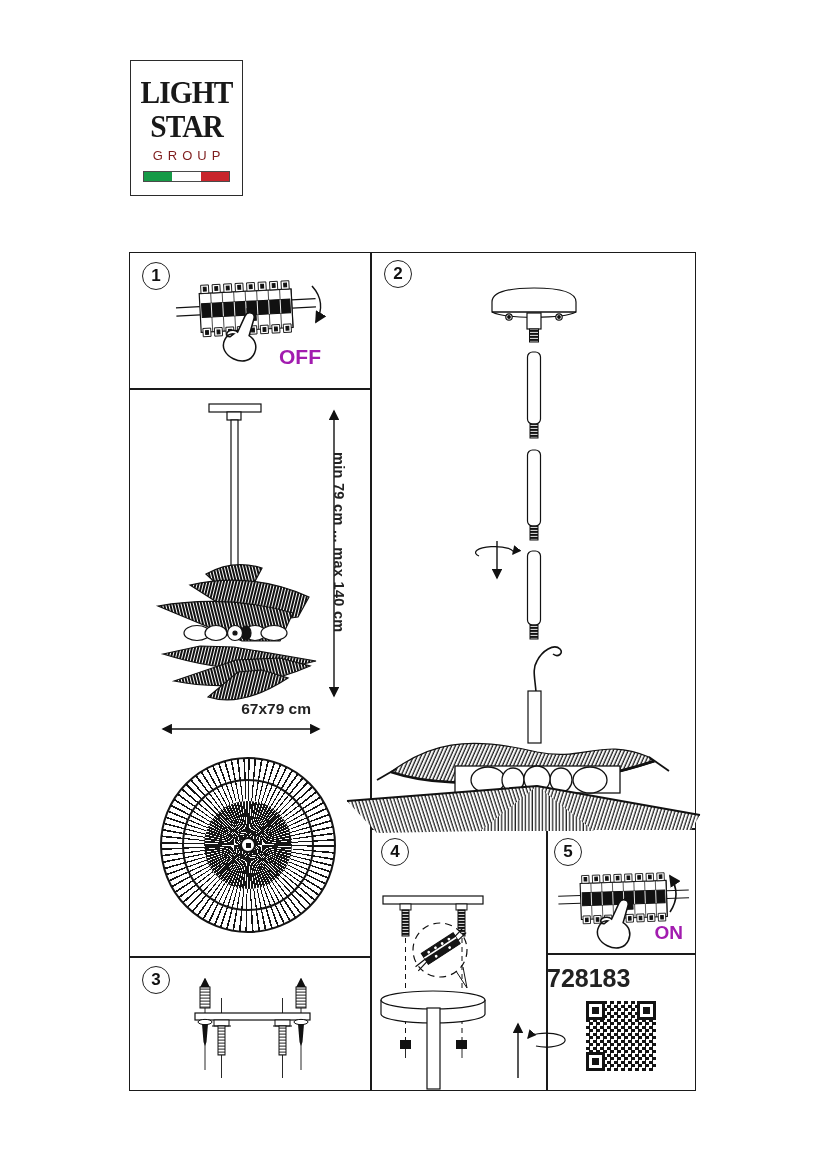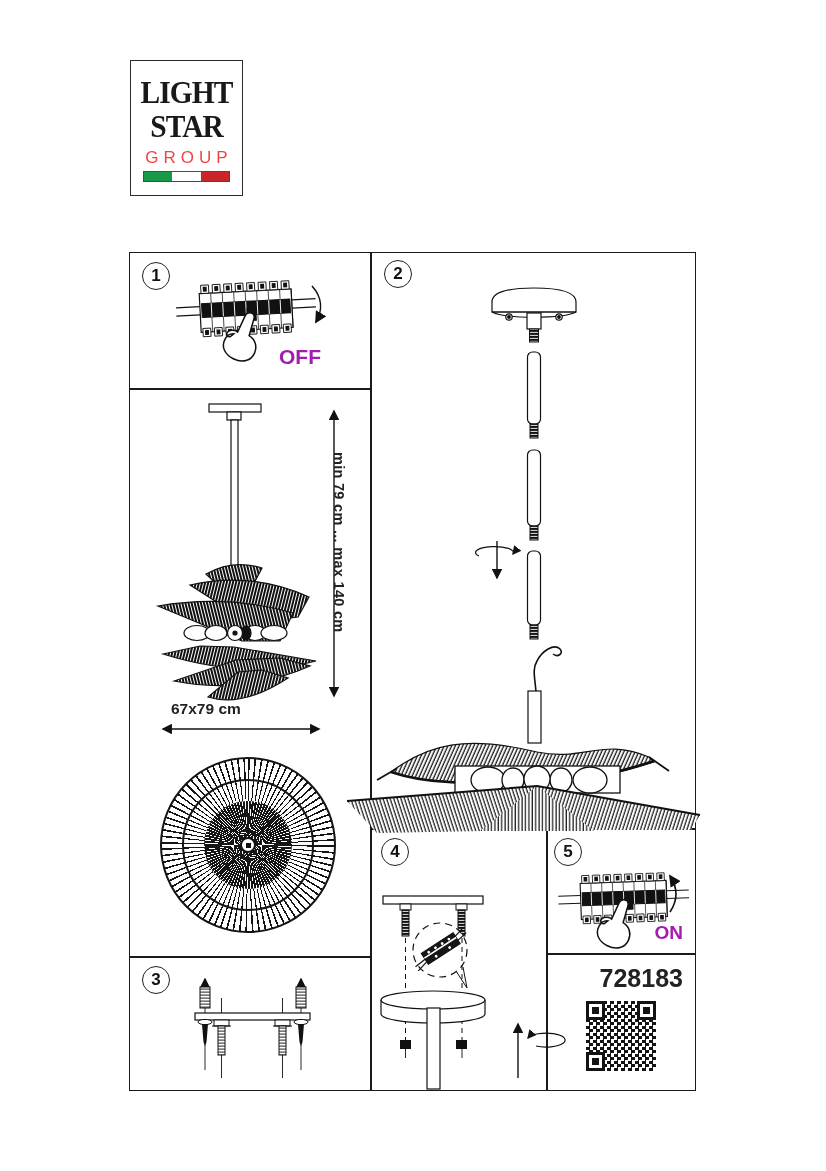--- a/index.html
+++ b/index.html
@@ -5,21 +5,21 @@
   html,body{margin:0;padding:0;background:#fff;}
   .page{position:relative;width:826px;height:1171px;background:#fff;overflow:hidden;
         font-family:"Liberation Sans","DejaVu Sans",sans-serif;color:#1b1b1b;}
   
   .logo-box{position:absolute;left:130px;top:60px;width:111px;height:134px;
             border:1.5px solid #2b2b2b;text-align:center;}
   .logo-word{font-family:"Liberation Serif","DejaVu Serif",serif;font-weight:bold;
              font-size:31px;line-height:31px;letter-spacing:-1px;transform:scaleX(.95);color:#191919;}
   .logo-w1{margin-top:16px;}
   .logo-w2{margin-top:3px;}
-  .logo-group{margin-top:6px;font-size:17px;letter-spacing:5px;margin-right:-5px;color:#ef4444;}
+  .logo-group{margin-top:6px;font-size:13px;letter-spacing:5px;margin-right:-5px;color:#7f1d1d;}
   .logo-flag{position:absolute;left:12px;bottom:13px;width:85px;height:9px;
              border:1px solid #4a4a4a;display:flex;}
   .flag-seg{flex:1 1 33%;height:100%;}
   .hdr{position:absolute;top:58px;right:120px;text-align:right;}
   .hdr-line{font-weight:bold;font-size:23px;line-height:27px;letter-spacing:.4px;color:#161616;}
   .hdr-line.second{margin-top:6px;}
   .hdr-instr{margin-top:43px;font-weight:bold;font-size:26px;line-height:28.5px;
              letter-spacing:-.3px;color:#161616;}
   
   .gridline{position:absolute;background:#1a1a1a;}
@@ -28,25 +28,25 @@
   
   .art{position:absolute;left:0;top:0;}
   
   .stepnum{position:absolute;width:28px;height:28px;border:1.7px solid #222;border-radius:50%;
            box-sizing:border-box;text-align:center;line-height:25px;font-size:17px;font-weight:bold;
            background:#fff;color:#111;}
   
   .lbl{position:absolute;font-weight:bold;color:#a21caf;}
   .lbl-off{left:268px;top:345px;width:64px;font-size:21px;text-align:center;}
   .lbl-on{left:627px;top:922px;width:56px;font-size:19px;text-align:right;}
-  .dim-w{position:absolute;left:171px;top:700px;width:140px;text-align:left;
+  .dim-w{position:absolute;left:171px;top:700px;width:140px;text-align:right;
          font-size:15.5px;font-weight:600;color:#222;}
   .dim-h{position:absolute;left:331px;top:452px;height:190px;writing-mode:vertical-rl;
          font-size:14.5px;font-weight:600;color:#222;letter-spacing:.3px;}
-  .footer-num{position:absolute;left:547px;top:964px;width:136px;text-align:right;
+  .footer-num{position:absolute;left:547px;top:964px;width:136px;text-align:left;
               font-size:25px;font-weight:bold;color:#222;}
   
   .topview{position:absolute;left:160px;top:757px;width:176px;height:176px;}
   .tv-spokes{position:absolute;inset:0;border-radius:50%;border:2px solid #141414;box-sizing:border-box;
      background:repeating-conic-gradient(#141414 0deg 1.15deg, rgba(0,0,0,0) 1.15deg 4.3deg);}
   .tv-ring{position:absolute;inset:22px;border-radius:50%;border:2px solid #141414;box-sizing:border-box;}
   .tv-core{position:absolute;inset:44px;border-radius:50%;
      background:repeating-conic-gradient(#fff 0deg .9deg, #151515 .9deg 4deg);}
   .tv-hub{position:absolute;left:50%;top:50%;width:16px;height:16px;margin:-8px 0 0 -8px;
      border-radius:50%;background:#fff;border:2px solid #111;box-sizing:border-box;}

